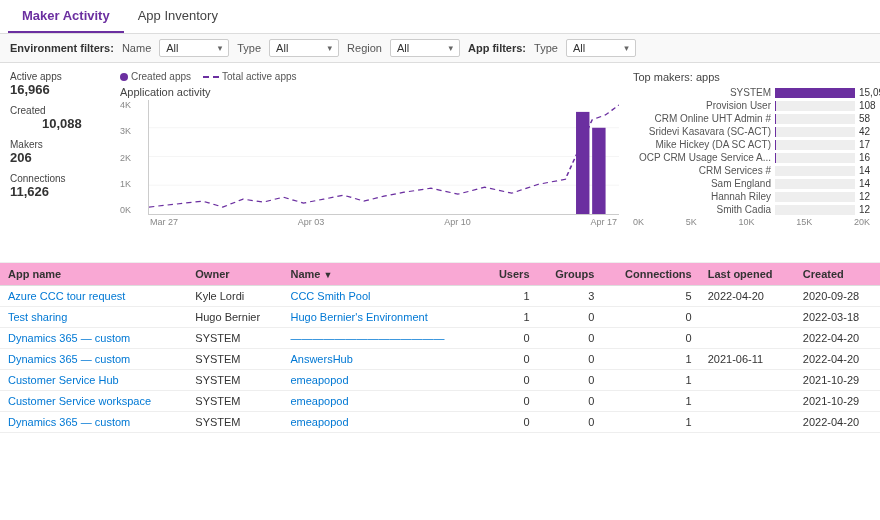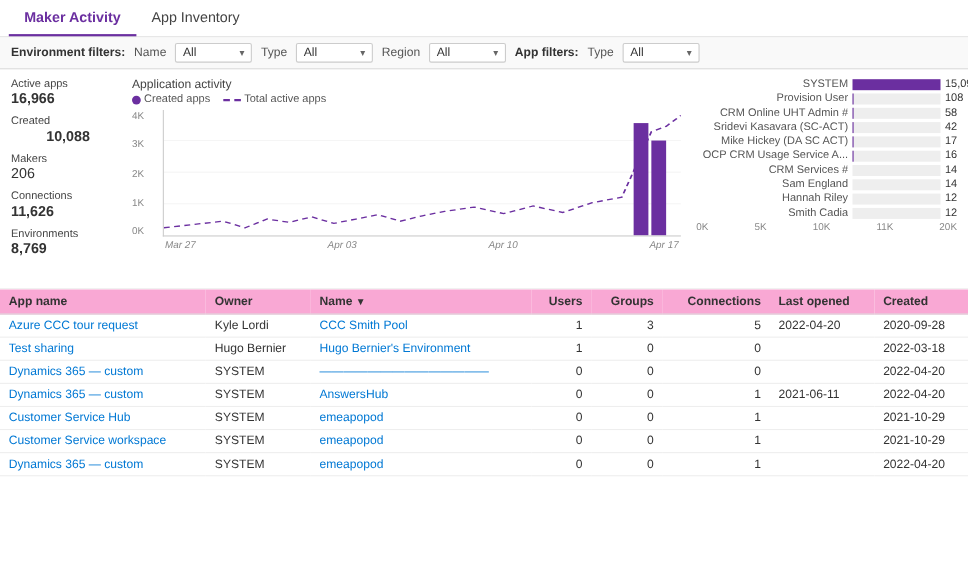--- a/index.html
+++ b/index.html
@@ -55,44 +55,40 @@
     <div style="margin-bottom:8px;">
       <div style="font-size:10px;color:#444;">Active apps</div>
       <div style="font-size:13px;font-weight:700;">16,966</div>
     </div>
     <div style="margin-bottom:8px;">
       <div style="font-size:10px;color:#444;">Created</div>
       <div style="font-size:13px;font-weight:700;margin-left:32px;">10,088</div>
     </div>
     <div style="margin-bottom:8px;">
       <div style="font-size:10px;color:#444;">Makers</div>
-      <div style="font-size:13px;font-weight:400;">206</div>
+      <div style="font-size:13px;font-weight:700;">206</div>
     </div>
     <div style="margin-bottom:8px;">
       <div style="font-size:10px;color:#444;">Connections</div>
       <div style="font-size:13px;font-weight:700;">11,626</div>
     </div>
-    <div>
-      <div style="font-size:10px;color:#444;">Environments</div>
-      <div style="font-size:13px;font-weight:700;">8,769</div>
-    </div>
   </div>
 
   <div style="flex:1;min-width:0;padding:8px 6px 4px 30px;">
-    <div style="font-size:11px;color:#444;margin-bottom:2px;">Application activity</div>
     <div style="display:flex;gap:12px;margin-bottom:4px;">
       <div style="display:flex;align-items:center;gap:3px;font-size:10px;color:#555;">
         <span style="width:8px;height:8px;border-radius:50%;background:#6b2fa0;display:inline-block;"></span>
         <span>Created apps</span>
       </div>
       <div style="display:flex;align-items:center;gap:3px;font-size:10px;color:#555;">
         <span style="width:16px;height:0;border-top:2px dashed #6b2fa0;display:inline-block;"></span>
         <span>Total active apps</span>
       </div>
     </div>
+    <div style="font-size:11px;color:#444;margin-bottom:2px;">Application activity</div>
     <div style="position:relative;margin-left:28px;">
 
       <div style="position:absolute;left:-28px;top:0;height:115px;display:flex;flex-direction:column;justify-content:space-between;font-size:9px;color:#888;">
         <span>4K</span>
         <span>3K</span>
         <span>2K</span>
         <span>1K</span>
         <span>0K</span>
       </div>
 
@@ -103,30 +99,31 @@
           <line x1="0" y1="57" x2="350" y2="57" stroke="#eee" stroke-width="0.5"></line>
           <line x1="0" y1="86" x2="350" y2="86" stroke="#eee" stroke-width="0.5"></line>
 
           <polyline points="0,108 20,105 40,102 55,108 70,100 85,103 100,98 115,104 130,100 145,96 160,102 175,97 190,93 210,89 230,95 250,88 270,94 290,85 310,80 330,20 340,15 350,5" fill="none" stroke="#6b2fa0" stroke-width="1.2" stroke-dasharray="4,3"></polyline>
 
           <rect x="318" y="12" width="10" height="103" fill="#6b2fa0"></rect>
           <rect x="330" y="28" width="10" height="87" fill="#6b2fa0"></rect>
         </svg>
       </div>
 
-      <div style="display:flex;justify-content:space-between;font-size:9px;color:#888;margin-top:2px;padding:0 2px;font-style:italic;">
+      <div style="display:flex;justify-content:space-between;font-size:9px;color:#888;margin-top:2px;padding:0 2px;">
         <span>Mar 27</span>
         <span>Apr 03</span>
         <span>Apr 10</span>
         <span>Apr 17</span>
       </div>
     </div>
   </div>
 
   <div style="width:255px;flex-shrink:0;padding:8px 10px 4px 8px;">
+    <div style="font-size:11px;color:#444;margin-bottom:4px;">Top makers: apps</div>
     <div id="top-makers-list">
 
     <div style="display: flex; align-items: center; margin-bottom: 2px; gap: 4px;">
       <span style="font-size:10px;color:#555;width:138px;text-align:right;flex-shrink:0;white-space:nowrap;overflow:hidden;text-overflow:ellipsis;">SYSTEM</span>
       <div style="width:80px;height:10px;background:#eee;position:relative;flex-shrink:0;">
         <div style="height:100%;background:#6b2fa0;width:100%;"></div>
       </div>
       <span style="font-size:10px;color:#333;width:36px;">15,096</span>
     </div>
         <div style="display: flex; align-items: flex-end; margin-bottom: 2px; gap: 4px;">
@@ -190,21 +187,21 @@
       <div style="width:80px;height:10px;background:#eee;position:relative;flex-shrink:0;">
         <div style="height:100%;background:#6b2fa0;width:0.0794912559618442%;"></div>
       </div>
       <span style="font-size:10px;color:#333;width:36px;">12</span>
     </div>
       </div>
     <div style="display:flex;justify-content:space-between;font-size:9px;color:#888;margin-top:2px;padding-left:0;">
       <span>0K</span>
       <span>5K</span>
       <span>10K</span>
-      <span>11K</span>
+      <span>15K</span>
       <span>20K</span>
     </div>
   </div>
 </div>
 
 <div style="overflow:auto; height:calc(520px - 33px - 40px - 200px);">
   <table>
     <thead>
       <tr>
         <th>App name</th>

